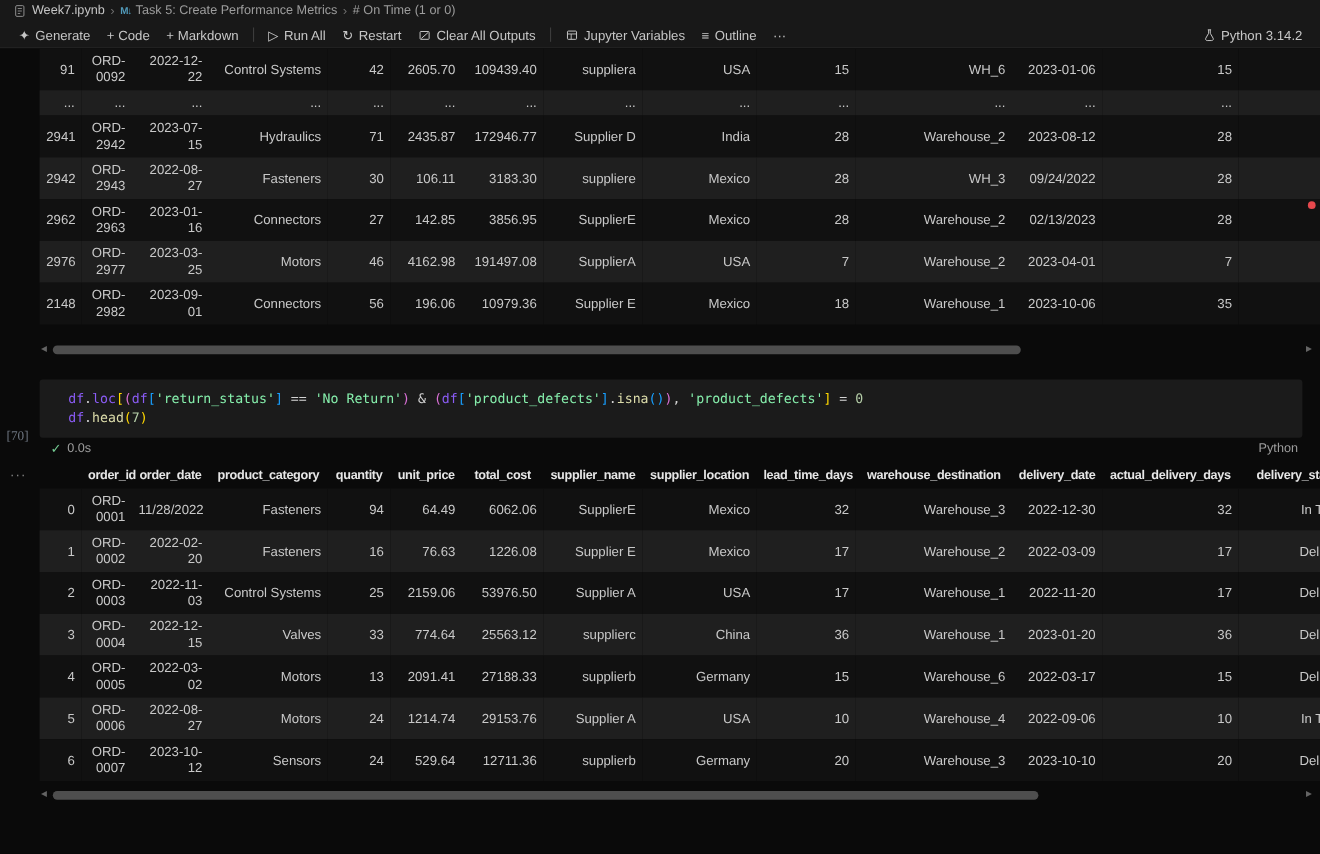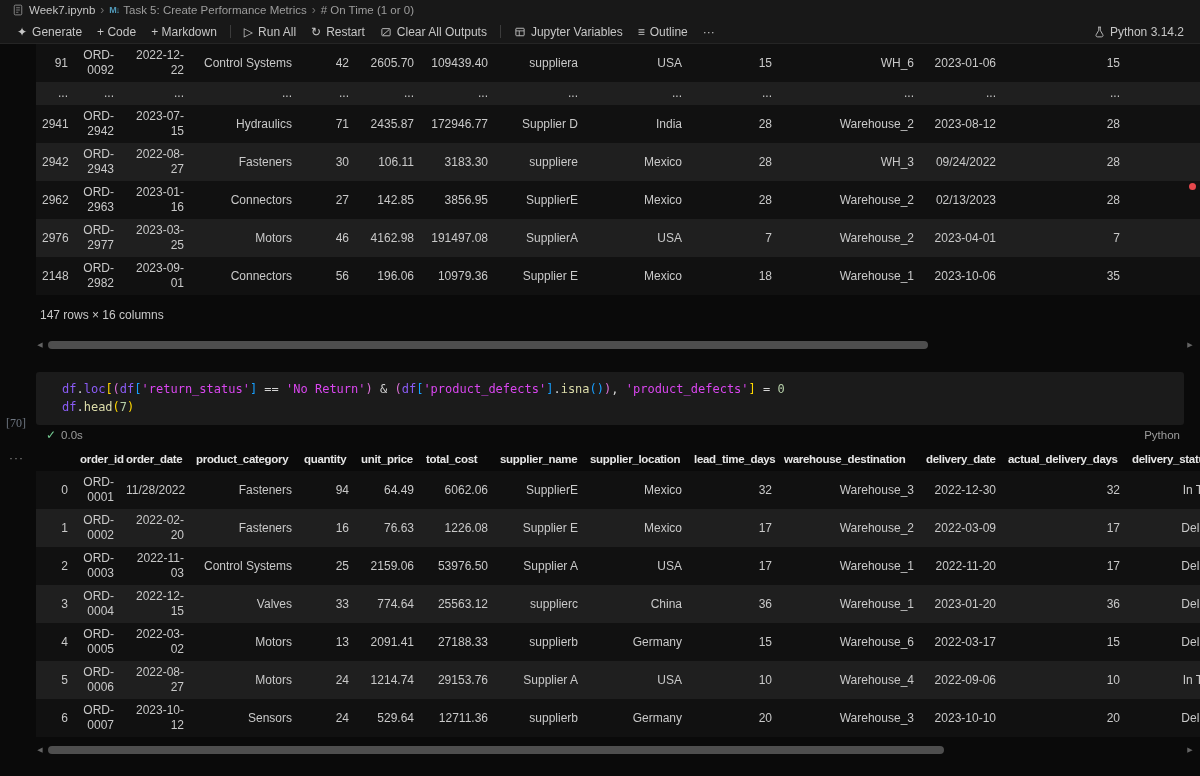--- a/index.html
+++ b/index.html
@@ -20,21 +20,21 @@
   .tb-sep{width:1px;height:13px;background:#3c3c3c;margin:0 5px}
   .tb-spacer{flex:1}
   .kernel{display:flex;align-items:center;gap:5px;padding:2px 6px;cursor:pointer}
 
   
   .content{position:relative;background:#0a0a0a;height:732px}
 
   
   table.df{border-collapse:collapse;table-layout:fixed;margin-left:36px;width:1202px;font-size:12px;color:#c9c9c9}
   table.df td{padding:4px 6px;text-align:right;vertical-align:middle;line-height:15px;overflow:visible}
-  table.df th{padding:6px 6px;text-align:left;vertical-align:middle;color:#e6e6e6;font-weight:bold;font-size:11.5px;letter-spacing:-0.3px;white-space:nowrap}
+  table.df th{padding:6px 6px;text-align:center;vertical-align:middle;color:#e6e6e6;font-weight:bold;font-size:11.5px;letter-spacing:-0.3px;white-space:nowrap}
   table.df tbody tr:nth-child(odd){background:#111111}
   table.df tbody tr:nth-child(even){background:#1f1f1f}
   col.c0{width:38px}col.c1{width:46px}col.c2{width:70px}col.c3{width:108px}
   col.c4{width:57px}col.c5{width:65px}col.c6{width:74px}col.c7{width:90px}
   col.c8{width:104px}col.c9{width:90px}col.c10{width:142px}col.c11{width:82px}
   col.c12{width:124px}col.c13{width:112px}
 
   .summary{margin:13px 0 0 40px;font-size:12px;color:#c9c9c9}
 
   
@@ -45,21 +45,21 @@
   .thumb-a{width:880px}
   .thumb-b{width:896px}
 
   
   .cell-row{display:flex;margin-top:21px}
   .cell-gutter{width:36px;display:flex;flex-direction:column;justify-content:flex-end;align-items:flex-start;padding:0 0 14px 6px}
   .exec-count{font-family:Liberation Serif, serif;font-size:12px;color:#6e7681}
   .cell-main{flex:1;margin-right:16px}
   .code-editor{background:#1b1b1b;border-radius:3px;padding:8px 10px 9px 26px;cursor:text}
   .code-line{font-family:"DejaVu Sans Mono",monospace;font-size:12px;line-height:18px;white-space:pre}
-  .tk-v{color:#8b5cf6}.tk-f{color:#DCDCAA}.tk-s{color:#d946ef}.tk-n{color:#B5CEA8}
+  .tk-v{color:#8b5cf6}.tk-f{color:#DCDCAA}.tk-s{color:#86efac}.tk-n{color:#B5CEA8}
   .tk-o{color:#D4D4D4}.tk-b1{color:#FFD700}.tk-b2{color:#DA70D6}.tk-b3{color:#179FFF}
   .cell-status{display:flex;align-items:center;height:20px;padding-left:10px;font-size:11.5px;color:#9d9d9d}
   .check{color:#73C991;margin-right:5px;font-size:12px}
   .lang-label{margin-left:auto;padding-right:4px;cursor:pointer}
 
   
   .out2{position:relative;margin-top:2px}
   .gutter-more{position:absolute;left:9px;top:4px;font-size:12px;color:#8a8a8a;letter-spacing:1px;cursor:pointer}
 
   .red-dot{position:absolute;right:4px;top:139px;width:7px;height:7px;border-radius:50%;background:#E5484D}
@@ -278,21 +278,20 @@
           <td>Mexico</td>
           <td>18</td>
           <td>Warehouse_1</td>
           <td>2023-10-06</td>
           <td>35</td>
           <td></td>
         </tr>
       </tbody>
   </table>
 
-  <div class="summary">147 rows × 16 columns</div>
 
   <div class="hscroll">
     <div class="hs-arrow">◀</div>
     <div class="hs-track">
       <div class="hs-thumb thumb-a"></div>
     </div>
     <div class="hs-arrow">▶</div>
   </div>
 
   <div class="cell-row">

